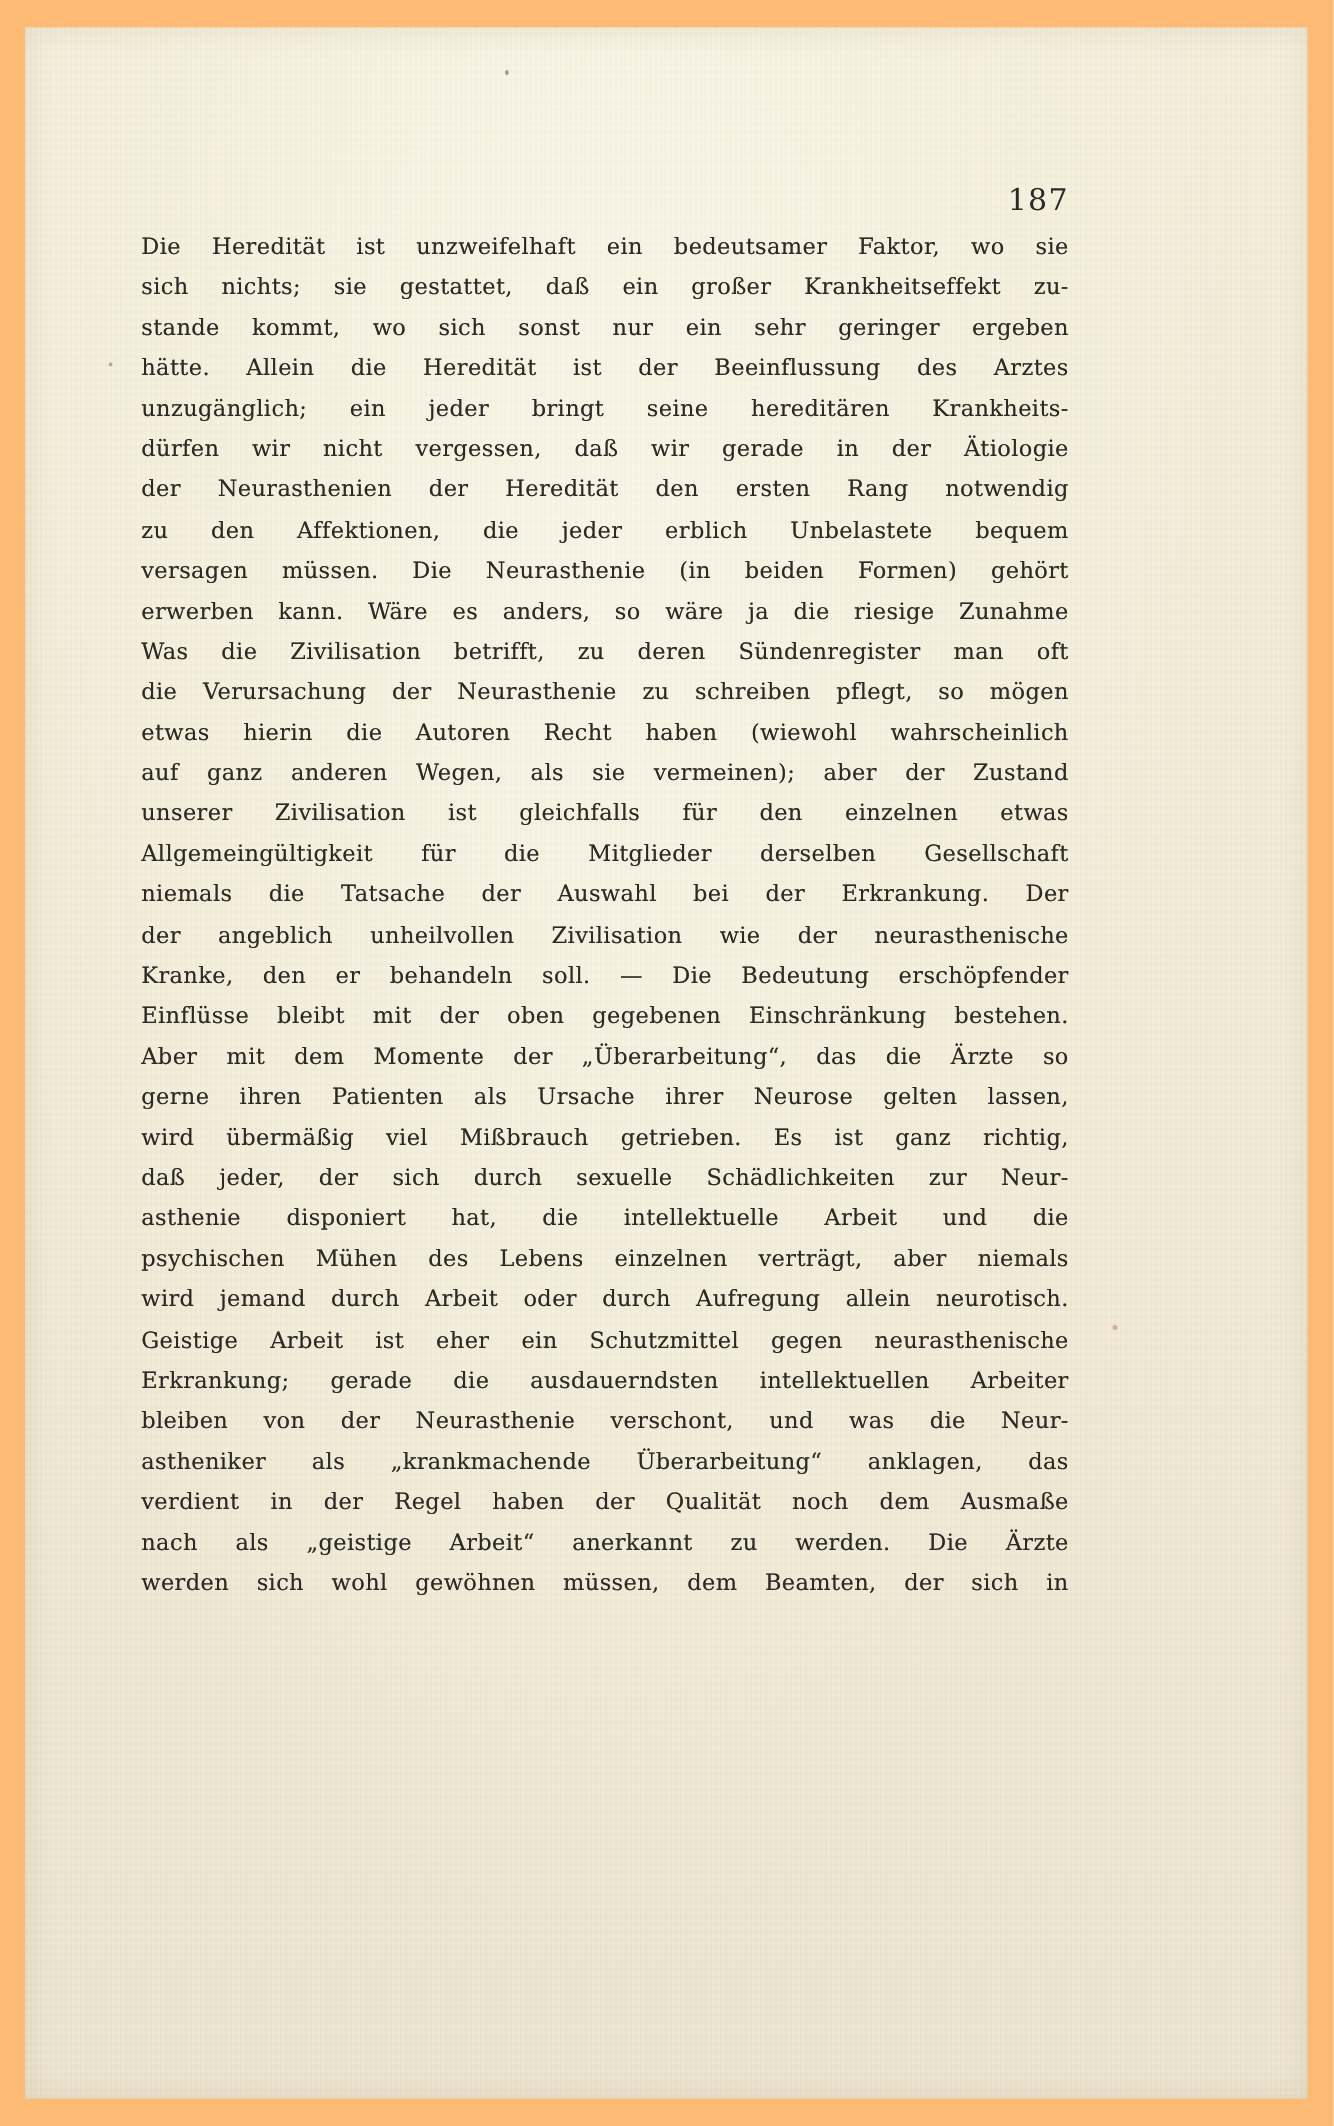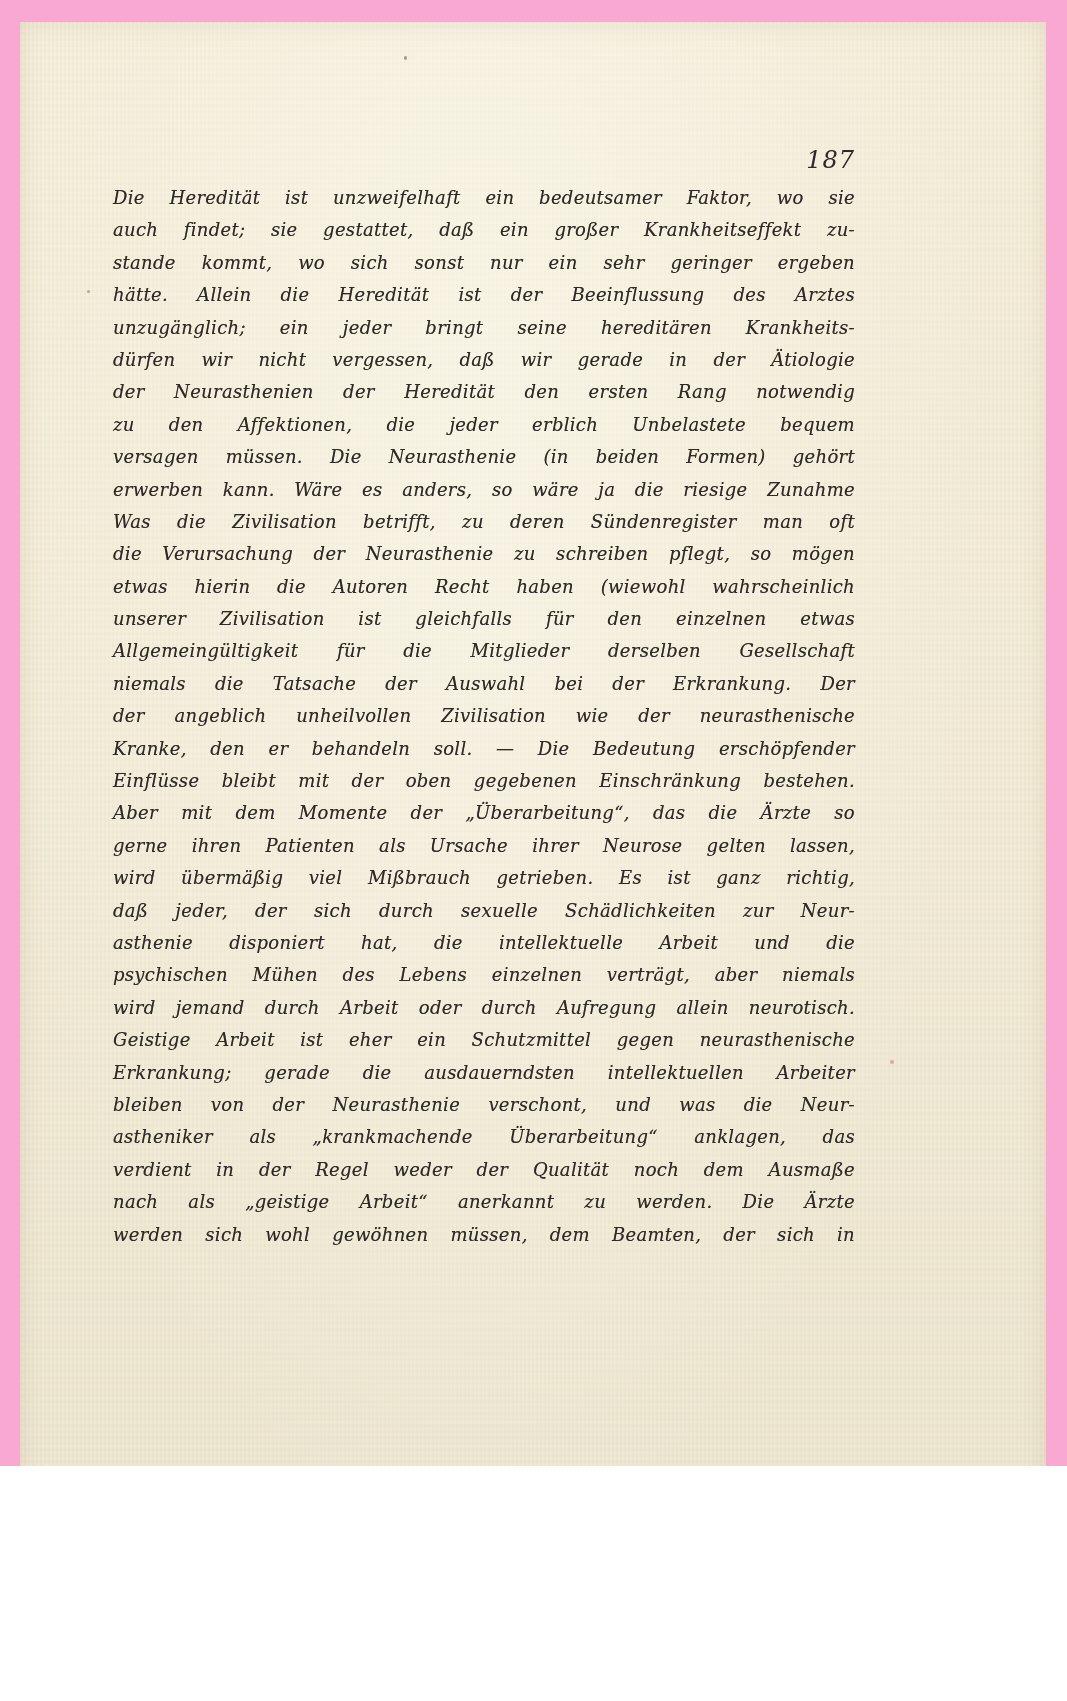--- a/index.html
+++ b/index.html
@@ -4,24 +4,23 @@
 <style>
   html, body {
     margin: 0;
     padding: 0;
     background: #ffffff;
     font-family: "DejaVu Serif", "Liberation Serif", serif;
   }
   .scan {
     position: relative;
     width: 1067px;
-    height: 1466px;
-    background: #f9a8d4;
+    height: 1701px;
+    background: #fdba74;
     overflow: hidden;
-    font-style: italic;
   }
   .paper {
     position: absolute;
     left: 20px;
     top: 22px;
     width: 1026px;
     height: 1657px;
     background:
       radial-gradient(ellipse at 45% 25%, rgba(255,255,246,0.45), rgba(255,255,246,0) 65%),
       repeating-linear-gradient(90deg, rgba(205,190,155,0.07) 0 2px, rgba(255,255,250,0.05) 2px 4px),
@@ -65,50 +64,51 @@
   .speck-3 { left: 870px; top: 1038px; width: 4px; height: 4px; background: rgba(200,120,110,0.55); }
 </style>
 </head>
 <body>
 
 <div class="scan">
   <div class="paper">
     <div class="page-number">187</div>
     <div class="text-block">
       <p class="line">Die Heredität ist unzweifelhaft ein bedeutsamer Faktor, wo sie</p>
-      <p class="line">auch findet; sie gestattet, daß ein großer Krankheitseffekt zu-</p>
+      <p class="line">sich nichts; sie gestattet, daß ein großer Krankheitseffekt zu-</p>
       <p class="line">stande kommt, wo sich sonst nur ein sehr geringer ergeben</p>
       <p class="line">hätte. Allein die Heredität ist der Beeinflussung des Arztes</p>
       <p class="line">unzugänglich; ein jeder bringt seine hereditären Krankheits-</p>
       <p class="line">dürfen wir nicht vergessen, daß wir gerade in der Ätiologie</p>
       <p class="line">der Neurasthenien der Heredität den ersten Rang notwendig</p>
       <p class="line">zu den Affektionen, die jeder erblich Unbelastete bequem</p>
       <p class="line">versagen müssen. Die Neurasthenie (in beiden Formen) gehört</p>
       <p class="line">erwerben kann. Wäre es anders, so wäre ja die riesige Zunahme</p>
       <p class="line">Was die Zivilisation betrifft, zu deren Sündenregister man oft</p>
       <p class="line">die Verursachung der Neurasthenie zu schreiben pflegt, so mögen</p>
       <p class="line">etwas hierin die Autoren Recht haben (wiewohl wahrscheinlich</p>
+      <p class="line">auf ganz anderen Wegen, als sie vermeinen); aber der Zustand</p>
       <p class="line">unserer Zivilisation ist gleichfalls für den einzelnen etwas</p>
       <p class="line">Allgemeingültigkeit für die Mitglieder derselben Gesellschaft</p>
       <p class="line">niemals die Tatsache der Auswahl bei der Erkrankung. Der</p>
       <p class="line">der angeblich unheilvollen Zivilisation wie der neurasthenische</p>
       <p class="line">Kranke, den er behandeln soll. — Die Bedeutung erschöpfender</p>
       <p class="line">Einflüsse bleibt mit der oben gegebenen Einschränkung bestehen.</p>
       <p class="line">Aber mit dem Momente der „Überarbeitung“, das die Ärzte so</p>
       <p class="line">gerne ihren Patienten als Ursache ihrer Neurose gelten lassen,</p>
       <p class="line">wird übermäßig viel Mißbrauch getrieben. Es ist ganz richtig,</p>
       <p class="line">daß jeder, der sich durch sexuelle Schädlichkeiten zur Neur-</p>
       <p class="line">asthenie disponiert hat, die intellektuelle Arbeit und die</p>
       <p class="line">psychischen Mühen des Lebens einzelnen verträgt, aber niemals</p>
       <p class="line">wird jemand durch Arbeit oder durch Aufregung allein neurotisch.</p>
       <p class="line">Geistige Arbeit ist eher ein Schutzmittel gegen neurasthenische</p>
       <p class="line">Erkrankung; gerade die ausdauerndsten intellektuellen Arbeiter</p>
       <p class="line">bleiben von der Neurasthenie verschont, und was die Neur-</p>
       <p class="line">astheniker als „krankmachende Überarbeitung“ anklagen, das</p>
-      <p class="line">verdient in der Regel weder der Qualität noch dem Ausmaße</p>
+      <p class="line">verdient in der Regel haben der Qualität noch dem Ausmaße</p>
       <p class="line">nach als „geistige Arbeit“ anerkannt zu werden. Die Ärzte</p>
       <p class="line">werden sich wohl gewöhnen müssen, dem Beamten, der sich in</p>
     </div>
     <div class="speck speck-1"></div>
     <div class="speck speck-2"></div>
     <div class="speck speck-3"></div>
 
   </div>
 </div>
 

